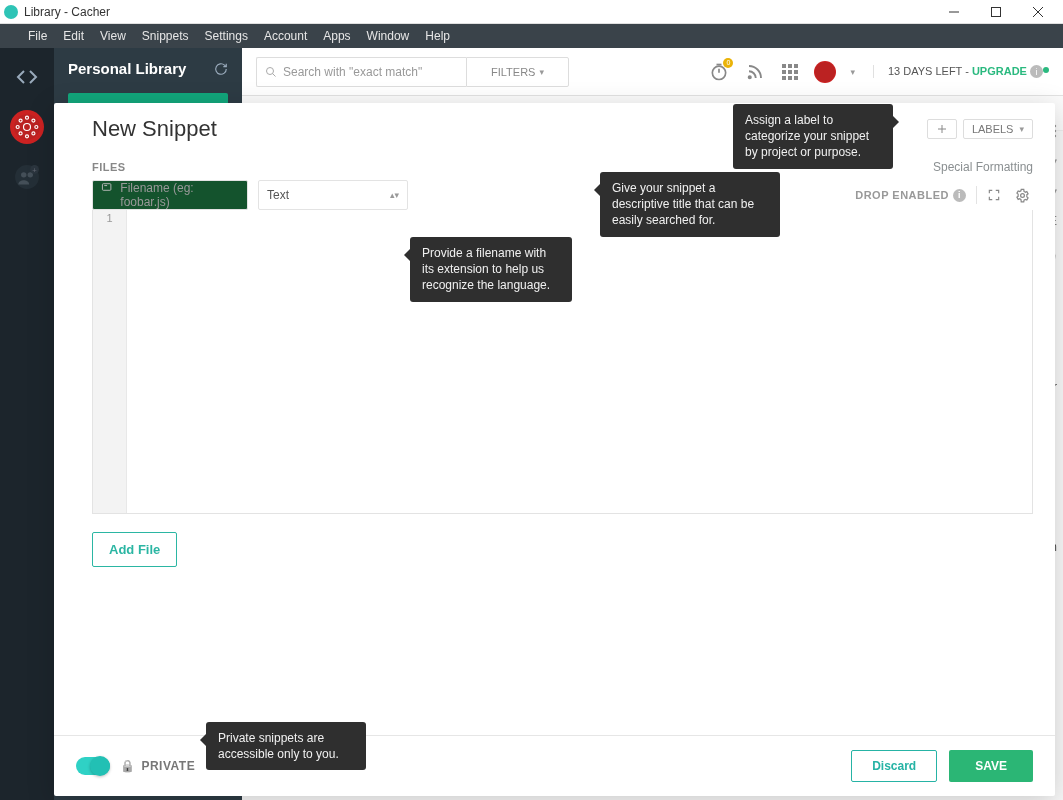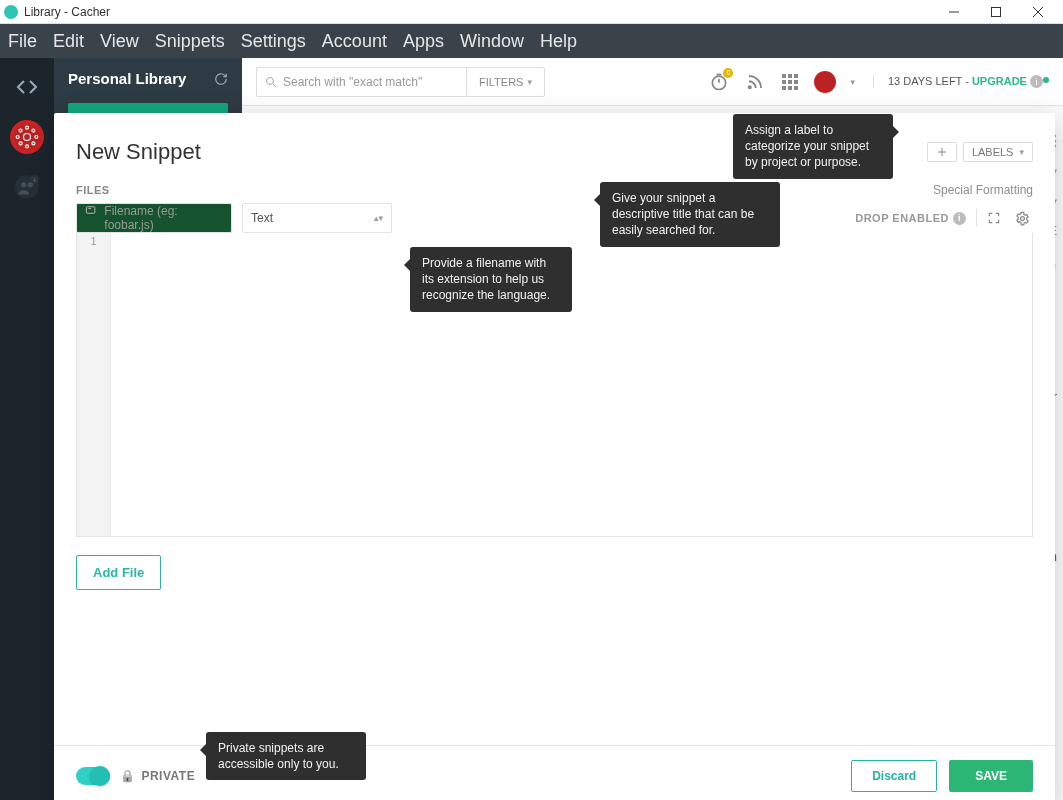--- a/index.html
+++ b/index.html
@@ -5,21 +5,21 @@
   * { box-sizing: border-box; margin: 0; padding: 0; font-family: -apple-system, "Segoe UI", Arial, sans-serif; }
   html, body { width: 1063px; height: 800px; overflow: hidden; }
   
   
   .titlebar { height: 24px; background:#fff; border-bottom:1px solid #e0e0e0; display:flex; align-items:center; padding:0 4px; font-size:12px; color:#333; }
   .titlebar .app-icon { width:14px; height:14px; border-radius:50%; background:#2ec4b6; margin-right:6px; }
   .winbtns { margin-left:auto; display:flex; }
   .winbtn { width:42px; height:24px; display:flex; align-items:center; justify-content:center; color:#333; font-size:12px; }
   
   
-  .menubar { height:34px; background:#3a434a; display:flex; align-items:center; padding:0 0; font-size:18px; color:#e6e6e6; }
+  .menubar { height:24px; background:#3a434a; display:flex; align-items:center; padding:0 20px; font-size:12px; color:#e6e6e6; }
   .menubar span { padding:2px 8px; cursor:default; }
   
   
   .app { display:flex; height:calc(800px - 44px); position:relative; background:#f8f8f8; }
   
   
   .rail { width:54px; background:#1c252c; display:flex; flex-direction:column; align-items:center; padding-top:12px; }
   .rail-item { width:34px; height:34px; margin-bottom:16px; display:flex; align-items:center; justify-content:center; color:#8fa0ad; }
   .rail-item.avatar { border-radius:50%; background:#c22; }
   
@@ -28,39 +28,39 @@
   .side-header { padding:12px 14px; display:flex; align-items:center; justify-content:space-between; font-size:15px; font-weight:600; color:#fff; }
   .side-header .refresh { color:#9aa; }
   .newbtn { margin:4px 14px 0; background:#12a67b; height:32px; border-radius:2px; }
   .sidebar .filler { flex:1; }
   .viewplans { margin:12px 14px; background:#1d7a6b; color:#fff; text-align:center; padding:10px 0; font-size:12px; font-weight:700; border-radius:2px; letter-spacing:.5px; }
   
   
   .center { flex:1; display:flex; flex-direction:column; }
   .topbar { height:48px; border-bottom:1px solid #e2e2e2; display:flex; align-items:center; padding:0 14px; background:#fff; }
   .searchbox { flex:0 0 210px; height:30px; border:1px solid #ddd; border-right:none; border-radius:2px 0 0 2px; display:flex; align-items:center; padding:0 8px; color:#999; font-size:12px; }
-  .filterbtn { height:30px; border:1px solid #ddd; border-radius:0 2px 2px 0; padding:0 12px; font-size:11px; color:#888; display:flex; align-items:center; gap:4px; }
+  .filterbtn { height:30px; border:1px solid #ddd; border-radius:0 2px 2px 0; padding:0 24px; font-size:11px; color:#888; display:flex; align-items:center; gap:4px; }
   .topicons { margin-left:auto; display:flex; align-items:center; gap:14px; }
   .topicon { width:22px; height:22px; display:flex; align-items:center; justify-content:center; color:#888; position:relative; }
   .topicon.apps { width:20px; height:20px; }
   .grid3 { width:16px; height:16px; display:grid; grid-template:repeat(3,1fr)/repeat(3,1fr); gap:2px; }
   .grid3 i { background:#888; }
   .badge { position:absolute; top:-3px; right:-3px; width:10px; height:10px; border-radius:50%; background:#eab308; font-size:7px; color:#fff; display:flex;align-items:center;justify-content:center;}
   .useravatar { width:22px; height:22px; border-radius:50%; background:#c22; }
   .trial { font-size:11px; color:#555; display:flex; flex-direction:row; align-items:flex-start; border-left:1px solid #e0e0e0; padding-left:14px; margin-left:4px;}
   .trial .dot { width:6px; height:6px; border-radius:50%; background:#2ab97f; display:inline-block; margin-top:2px;}
   .trial b { color:#2ab97f; font-weight:700; }
   
   .under-top { padding:10px 14px; background:#fbfbfb; border-bottom:1px solid #eee; color:#777; font-size:12px; display:flex; align-items:center; gap:6px;}
   .right-peek { position:absolute; right:0; top:90px; width:58px; color:#666; font-size:12px;}
   .peek-item { padding:8px 6px; display:flex; justify-content:flex-end; align-items:center; gap:3px; color:#888; }
   
   
   .modal { position:absolute; left:54px; right:8px; top:55px; bottom:8px; background:#fff; border-radius:2px; box-shadow:0 6px 28px rgba(0,0,0,.18); display:flex; flex-direction:column; z-index:100;}
-  .modal-body { padding:26px 22px 0; flex:1; overflow:auto; }
+  .modal-body { padding:13px 22px 0; flex:1; overflow:auto;margin-left:16px; }
   .modal-head { display:flex; align-items:center; justify-content:space-between; }
   .modal-title { font-size:22px; font-weight:400; color:#333; }
   .labels-group { display:flex; gap:6px; }
   .iconbtn { border:1px solid #ddd; border-radius:2px; height:20px; min-width:30px; padding:0 8px; display:flex; align-items:center; justify-content:center; font-size:11px; color:#777; gap:6px; background:#fff;}
   .section-label { font-size:11px; letter-spacing:.5px; color:#888; margin-top:22px; margin-bottom:6px; font-weight:600;}
   .title-input { width:524px; height:36px; border:1px solid #47b9b0; border-radius:2px; padding:0 12px; font-size:14px; color:#444; outline:none; box-shadow:0 0 0 2px rgba(71,185,176,.08);}
   .title-input::placeholder { color:#9aa; font-style:italic; }
   .files-head { display:flex; align-items:center; justify-content:space-between; margin-top:18px;gap:32px;}
   .files-head a { color:#8a8f91; font-size:12px; text-decoration:none;}
   .filerow { display:flex; align-items:center; gap:10px; margin-top:6px;}

